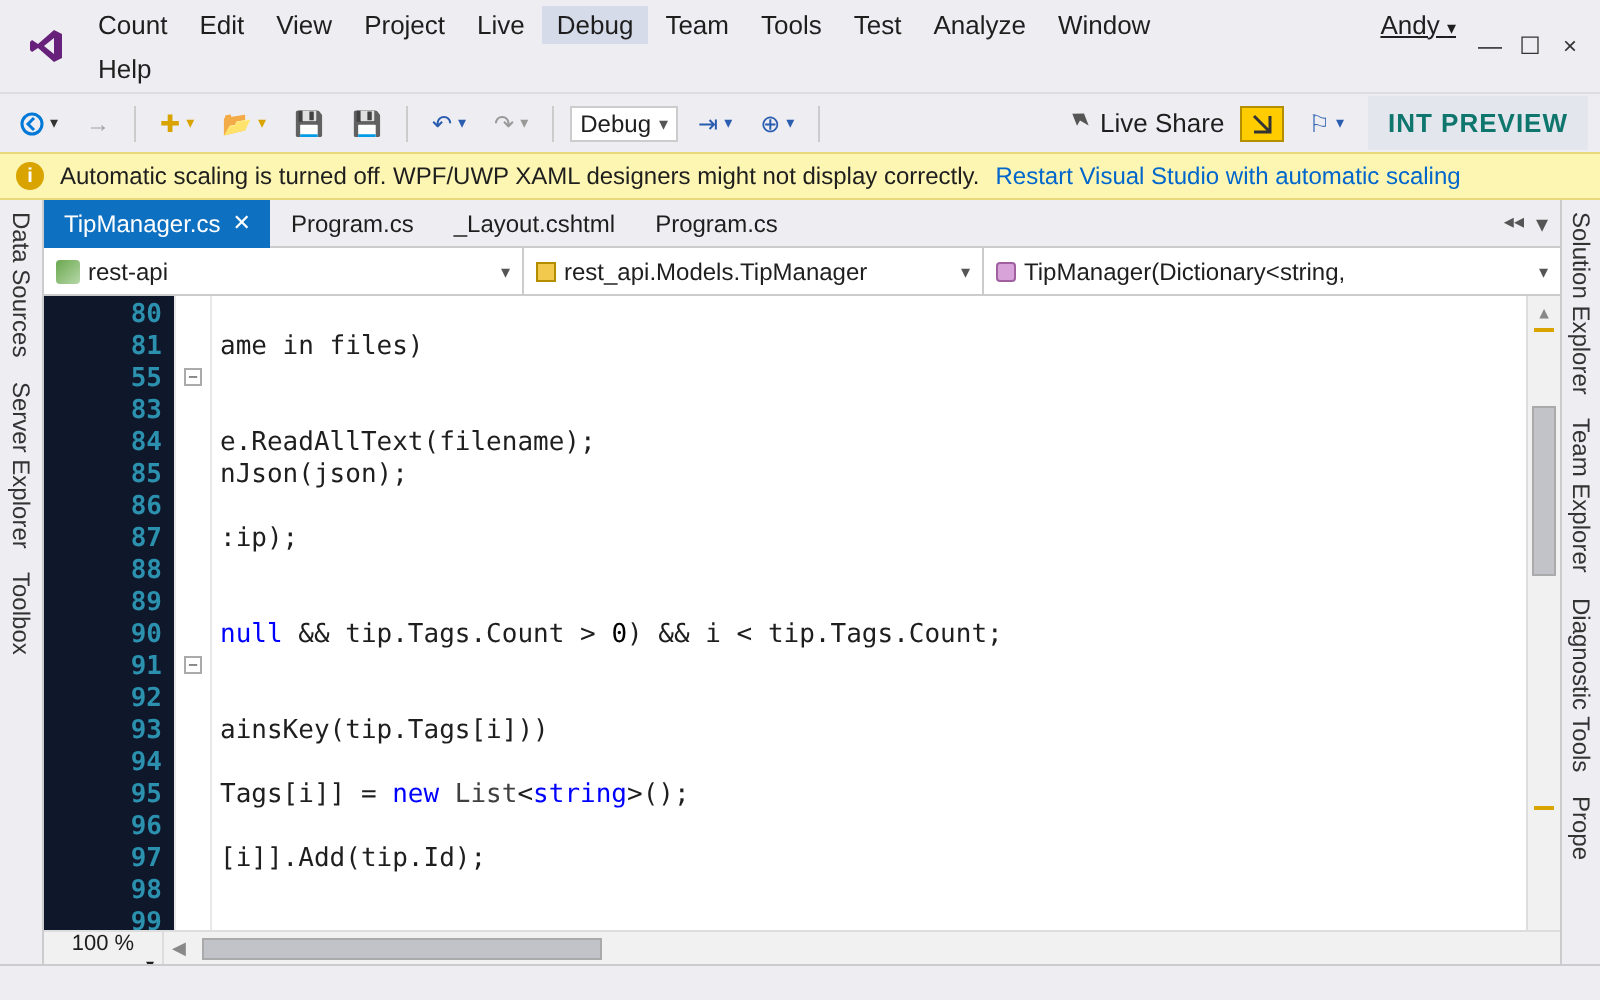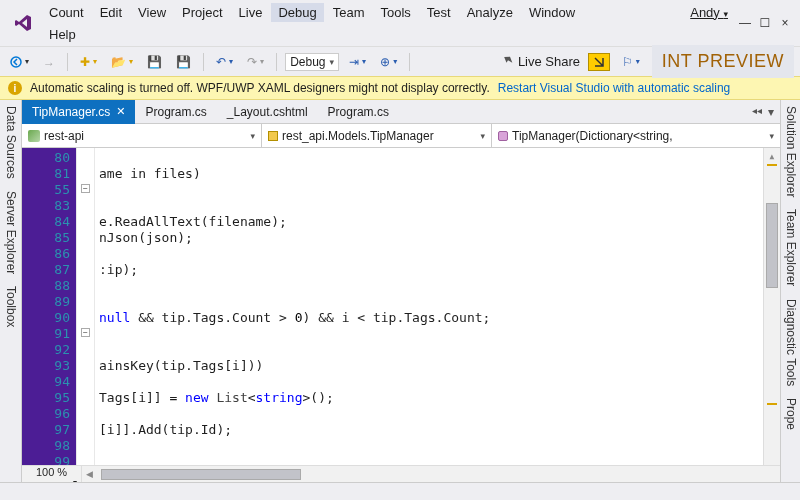--- a/index.html
+++ b/index.html
@@ -14,21 +14,21 @@
   .winctl { display:flex; gap:6px; padding:0 4px; }
   .winctl span { width:14px; text-align:center; color:#333; }
   .toolbar { display:flex; align-items:center; height:30px; background:#eeeef2; border-top:1px solid #ddd; padding:0 6px; gap:6px; }
   .tool-btn { display:inline-flex; align-items:center; gap:3px; padding:2px 4px; color:#333; }
   .tool-sep { width:1px; height:18px; background:#ccc; margin:0 2px; }
   .combo { display:inline-flex; align-items:center; border:1px solid #ccc; background:#fff; padding:1px 4px; font-size:12px; }
   .combo .caret { margin-left:4px; font-size:9px; color:#555; }
   .right-tools { margin-left:auto; display:flex; align-items:center; gap:8px; }
   .live-share { display:flex; align-items:center; gap:4px; font-size:13px; }
   .yellow-box { width:22px; height:18px; background:#ffcc00; border:1px solid #b38f00; display:flex; align-items:center; justify-content:center; }
-  .int-preview { background:#e4e6ed; padding:6px 10px; font-size:18px; font-weight:400; color:#a16207; letter-spacing:0.5px; }
+  .int-preview { background:#e4e6ed; padding:6px 10px; font-size:13px; font-weight:700; color:#0f766e; letter-spacing:0.5px; }
   .infobar { display:flex; align-items:center; height:24px; background:#fdf6b2; border-top:1px solid #e8d97a; border-bottom:1px solid #e8d97a; padding:0 8px; gap:8px; font-size:12px; }
   .info-icon { width:14px; height:14px; border-radius:50%; background:#d9a400; color:#fff; display:flex; align-items:center; justify-content:center; font-size:10px; font-weight:bold; }
   .infobar .link { color:#0066cc; cursor:pointer; }
   .main { display:flex; height:calc(500px - 46px - 30px - 24px - 18px); position:relative; }
   .side-left { width:22px; background:#eeeef2; border-right:1px solid #ccc; display:flex; flex-direction:column; align-items:center; }
   .side-right { width:20px; background:#eeeef2; border-left:1px solid #ccc; display:flex; flex-direction:column; align-items:center; }
   .vtab { writing-mode: vertical-rl; font-size:12px; padding:6px 2px; color:#333; cursor:default; }
   .editor-area { flex:1; display:flex; flex-direction:column; overflow:hidden; }
   .tabstrip { display:flex; align-items:center; height:24px; background:#eeeef2; border-bottom:1px solid #ccc; }
   .ftab { display:flex; align-items:center; height:24px; padding:0 10px; font-size:12px; gap:6px; }
@@ -36,21 +36,21 @@
   .ftab.active .close { color:#fff; }
   .ftab .close { font-size:11px; }
   .tab-extra { margin-left:auto; display:flex; gap:6px; padding:0 6px; color:#555; }
   .nav-combos { display:flex; height:24px; border-bottom:1px solid #ccc; }
   .nav-combo { flex:1; display:flex; align-items:center; padding:0 6px; border-right:1px solid #ccc; gap:4px; font-size:12px; overflow:hidden; white-space:nowrap; }
   .nav-combo:last-child { border-right:none; }
   .nav-combo .caret { margin-left:auto; color:#555; font-size:9px; }
   .cube { width:10px; height:10px; display:inline-block; background:#f2c94c; border:1px solid #b38f00; }
   .method-ic { width:10px; height:10px; display:inline-block; background:#d8a3d8; border:1px solid #a060a0; border-radius:2px; }
   .code-container { flex:1; display:flex; overflow:hidden; position:relative; font-family: Consolas, monospace; font-size:13px; }
-  .gutter { width:55px; background:#4c1d95; color:#2b91af; text-align:right; padding:2px 6px 2px 2px; border-right:1px solid #e8e8e8; }
+  .gutter { width:66px; background:#0f172a; color:#2b91af; text-align:right; padding:2px 6px 2px 2px; border-right:1px solid #e8e8e8;font-weight:bold; }
   .gutter .ln { height:16px; line-height:16px; }
   .fold-col { width:18px; background:#fff; border-right:1px solid #e8e8e8; }
   .fold-col .fm { height:16px; display:flex; align-items:center; justify-content:center; color:#999; font-size:9px; }
   .outline { border:1px solid #aaa; width:9px; height:9px; display:flex; align-items:center; justify-content:center; font-size:8px; color:#555; }
   .code { flex:1; padding:2px 0 2px 4px; white-space:pre; overflow:hidden; }
   .code .cl { height:16px; line-height:16px; }
   .kw { color:#0000ff; }
   .tp { color:#404040; }
   .num { color:#000; }
   .vscroll { width:17px; background:#f1f1f1; border-left:1px solid #ddd; position:relative; }

